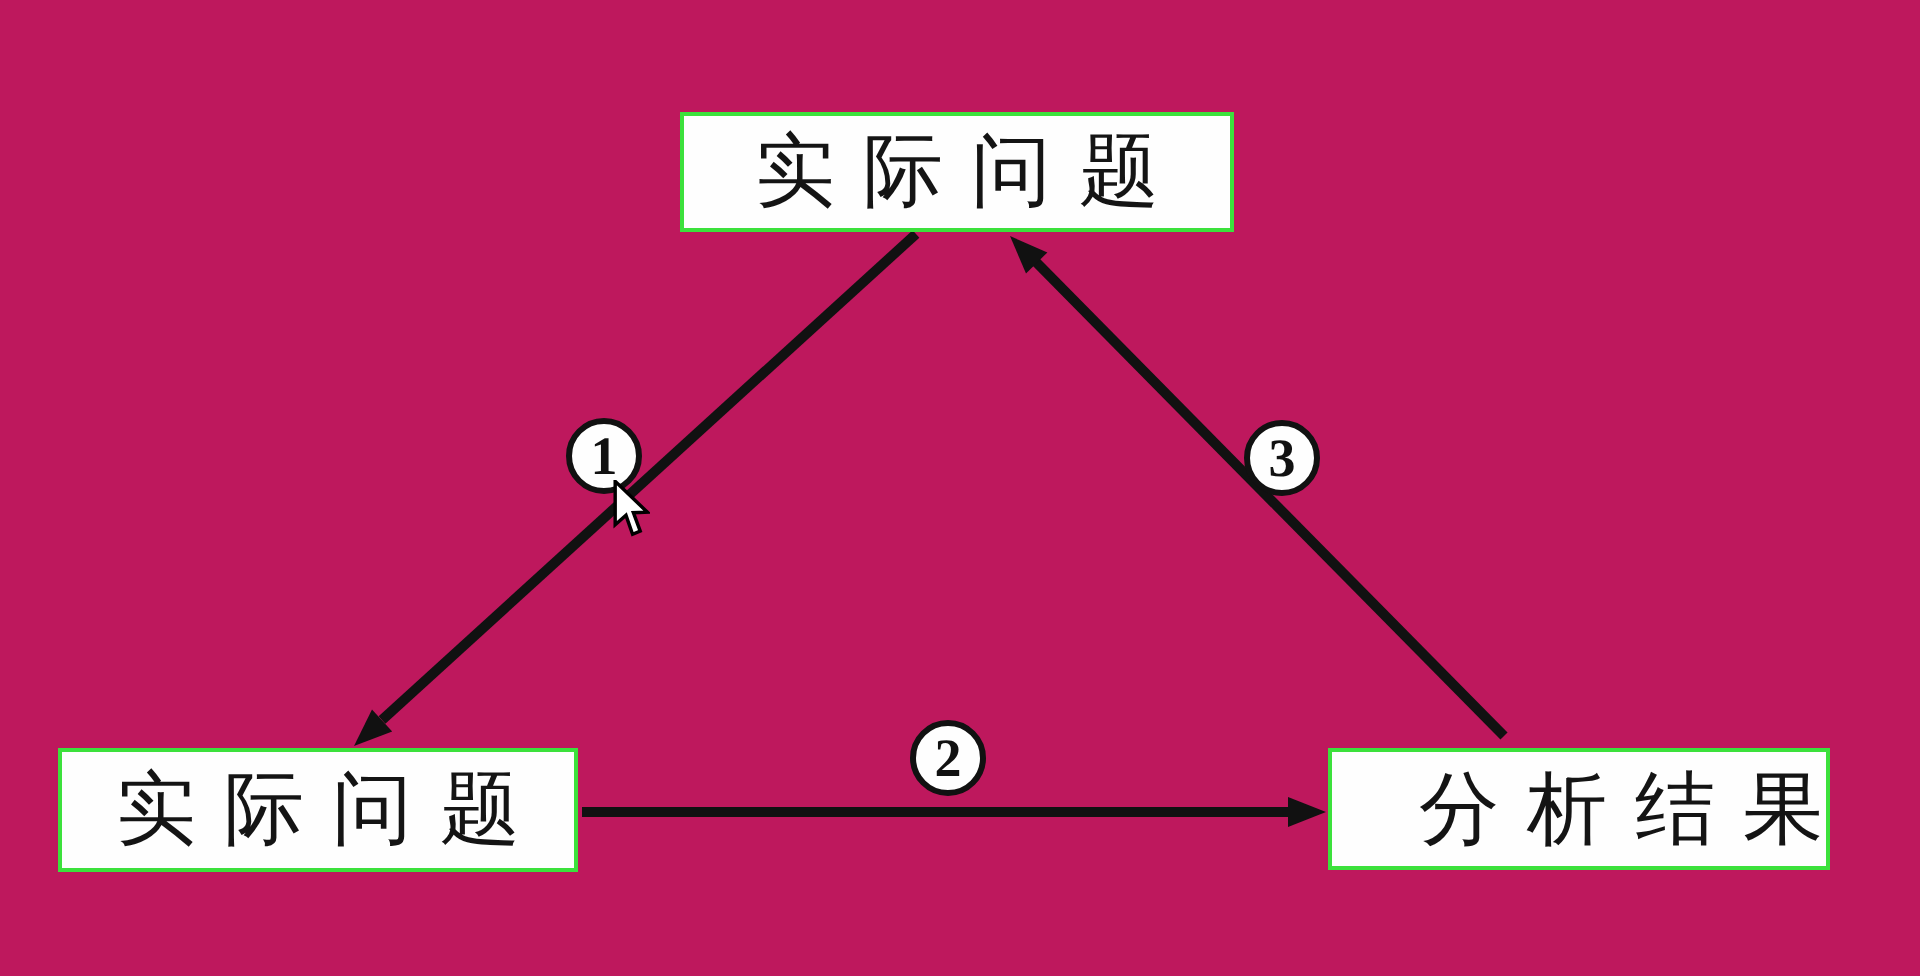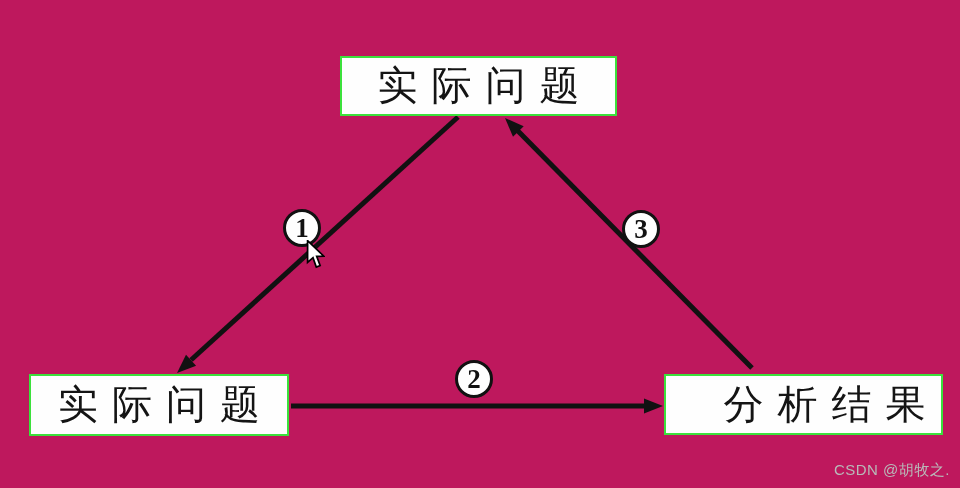--- a/index.html
+++ b/index.html
@@ -41,21 +41,21 @@
   .node-label {
     font-size: 40px;
     color: #141414;
     letter-spacing: 14px;
     padding-left: 14px; 
     white-space: nowrap;
     line-height: 1;
   }
   .node-top    { left: 340px; top: 56px;  width: 277px; height: 60px; }
   .node-bleft  { left: 29px;  top: 374px; width: 260px; height: 62px; }
-  .node-bright { left: 664px; top: 374px; width: 279px; height: 61px; padding-left: 42px; }
+  .node-bright { left: 664px; top: 374px; width: 251px; height: 61px; padding-left: 42px; }
 
   .edge-num {
     position: absolute;
     width: 38px;
     height: 38px;
     border: 3px solid #111;
     border-radius: 50%;
     box-sizing: border-box;
     background: #fefefe;
     display: flex;
@@ -122,15 +122,14 @@
     <span>2</span>
   </div>
   <div class="edge-num edge-num-3">
     <span>3</span>
   </div>
 
   <svg class="cursor" width="19" height="29" viewBox="0 0 14 22" xmlns="http://www.w3.org/2000/svg">
     <path d="M1,0.5 L1,17 L5.1,13.4 L7.6,20.6 L10.5,19.4 L7.9,12.4 L13.2,12.2 Z" fill="#ffffff" stroke="#000000" stroke-width="1.3" stroke-linejoin="miter"></path>
   </svg>
 
-  <div class="watermark">CSDN @胡牧之.</div>
 
 </div>
 
 </body></html>

